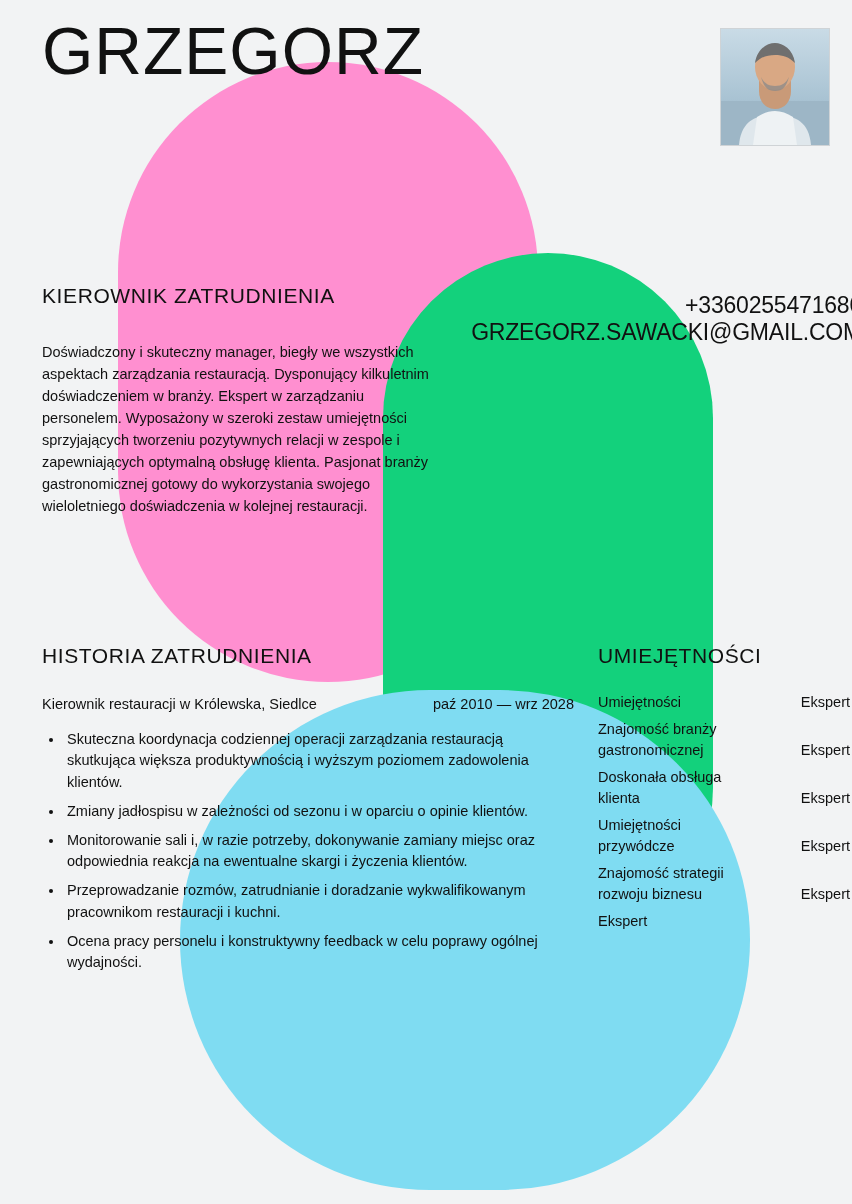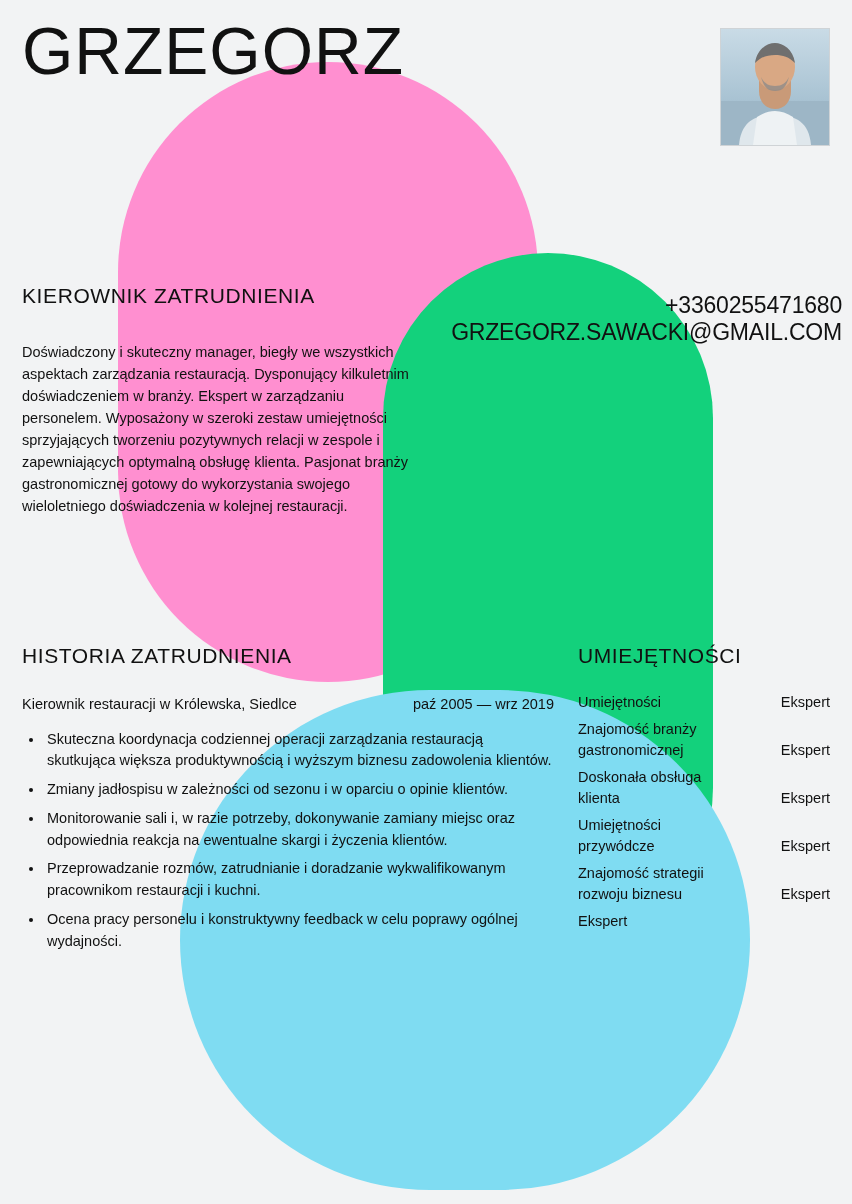--- a/index.html
+++ b/index.html
@@ -47,20 +47,21 @@
     width: 570px;
     height: 500px;
     background: #7fdcf2;
   }
 
   
   .content {
     position: absolute;
     inset: 0;
     z-index: 5;
+    margin-left: 20px;
   }
 
   
   .name {
     position: absolute;
     left: 22px;
     top: 16px;
     width: 660px;
     font-size: 66px;
     line-height: 1.08;
@@ -235,24 +236,24 @@
       <div>+3360255471680</div>
       <div>GRZEGORZ.SAWACKI@GMAIL.COM</div>
     </div>
 
     <div class="section-heading h-history">HISTORIA ZATRUDNIENIA</div>
     <div class="section-heading h-skills">UMIEJĘTNOŚCI</div>
 
     <div class="job-block">
       <div class="job-row">
         <div class="job-place">Kierownik restauracji  w Królewska, Siedlce</div>
-        <div class="job-dates">paź 2005 — wrz 2019</div>
+        <div class="job-dates">paź 2010 — wrz 2028</div>
       </div>
       <ul class="bullets">
-        <li>Skuteczna koordynacja codziennej operacji zarządzania restauracją skutkująca większa produktywnością i wyższym biznesu zadowolenia klientów.</li>
+        <li>Skuteczna koordynacja codziennej operacji zarządzania restauracją skutkująca większa produktywnością i wyższym poziomem zadowolenia klientów.</li>
         <li>Zmiany jadłospisu w zależności od sezonu i w oparciu o opinie klientów.</li>
         <li>Monitorowanie sali i, w razie potrzeby, dokonywanie zamiany miejsc oraz odpowiednia reakcja na ewentualne skargi i życzenia klientów.</li>
         <li>Przeprowadzanie rozmów, zatrudnianie i doradzanie wykwalifikowanym pracownikom restauracji i kuchni.</li>
         <li>Ocena pracy personelu i konstruktywny feedback w celu poprawy ogólnej wydajności.</li>
       </ul>
     </div>
 
     <div class="skills">
       <div class="skill-row">
         <div class="skill-name">Umiejętności</div>

